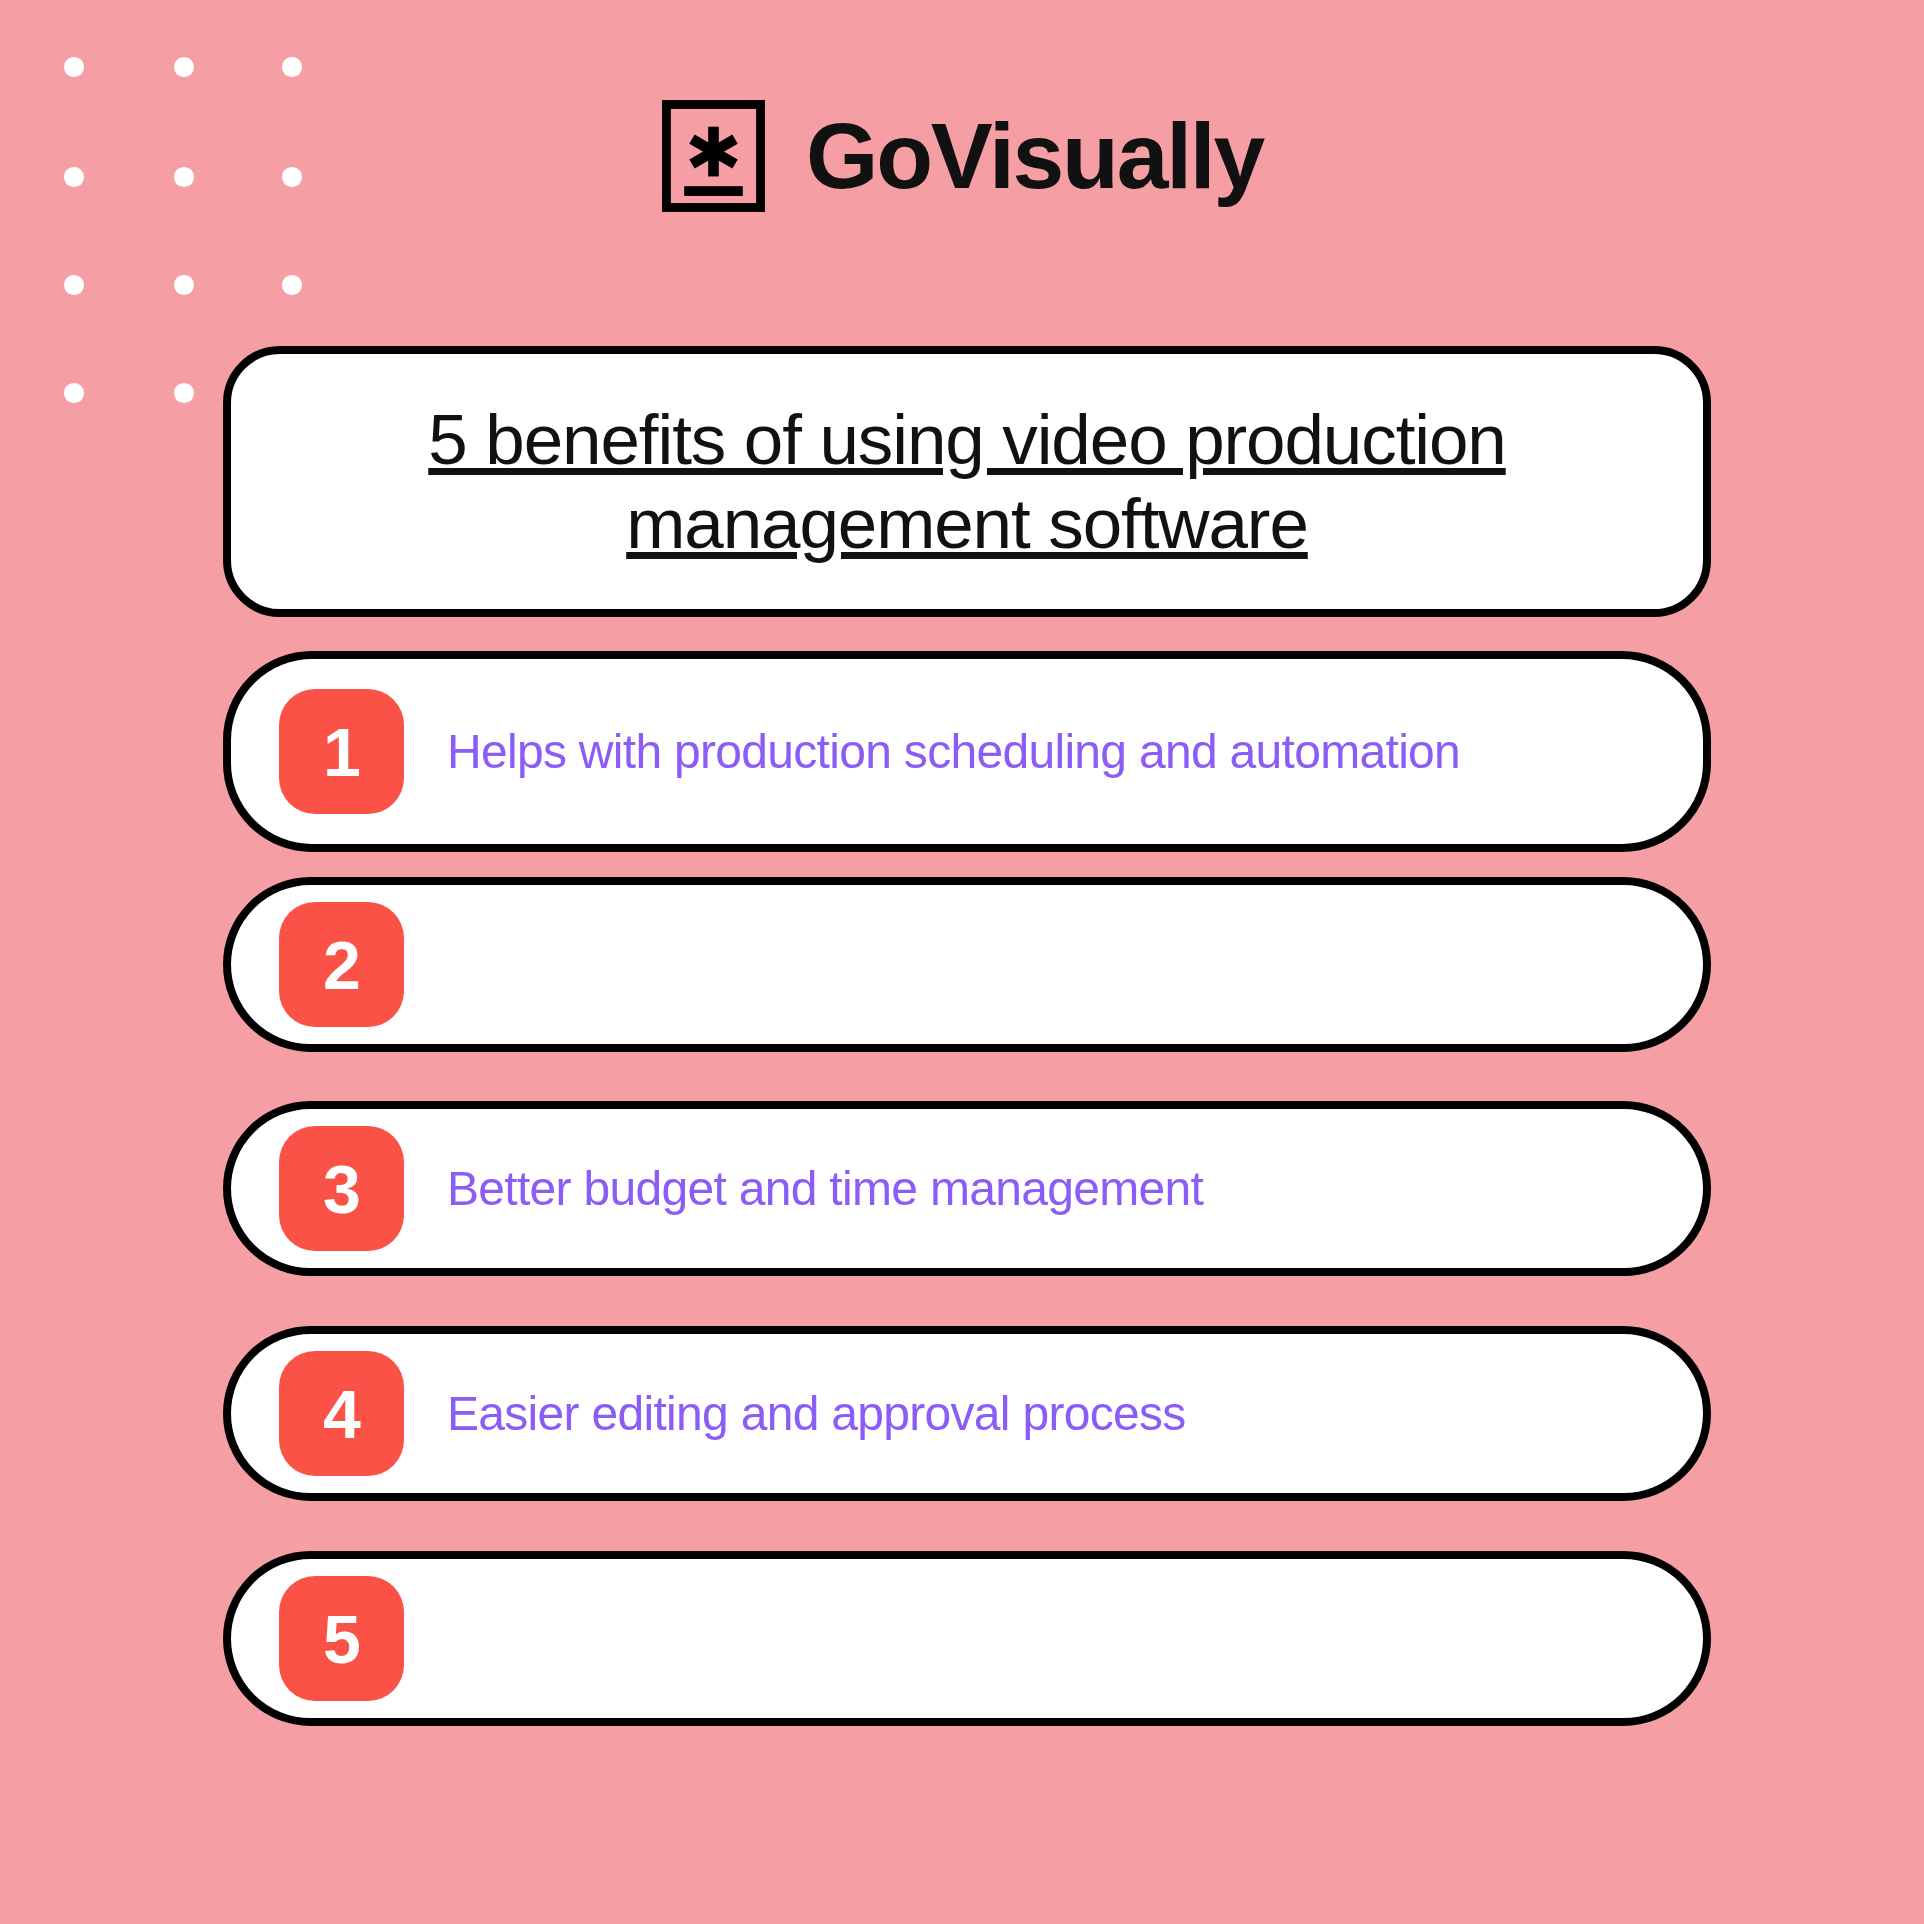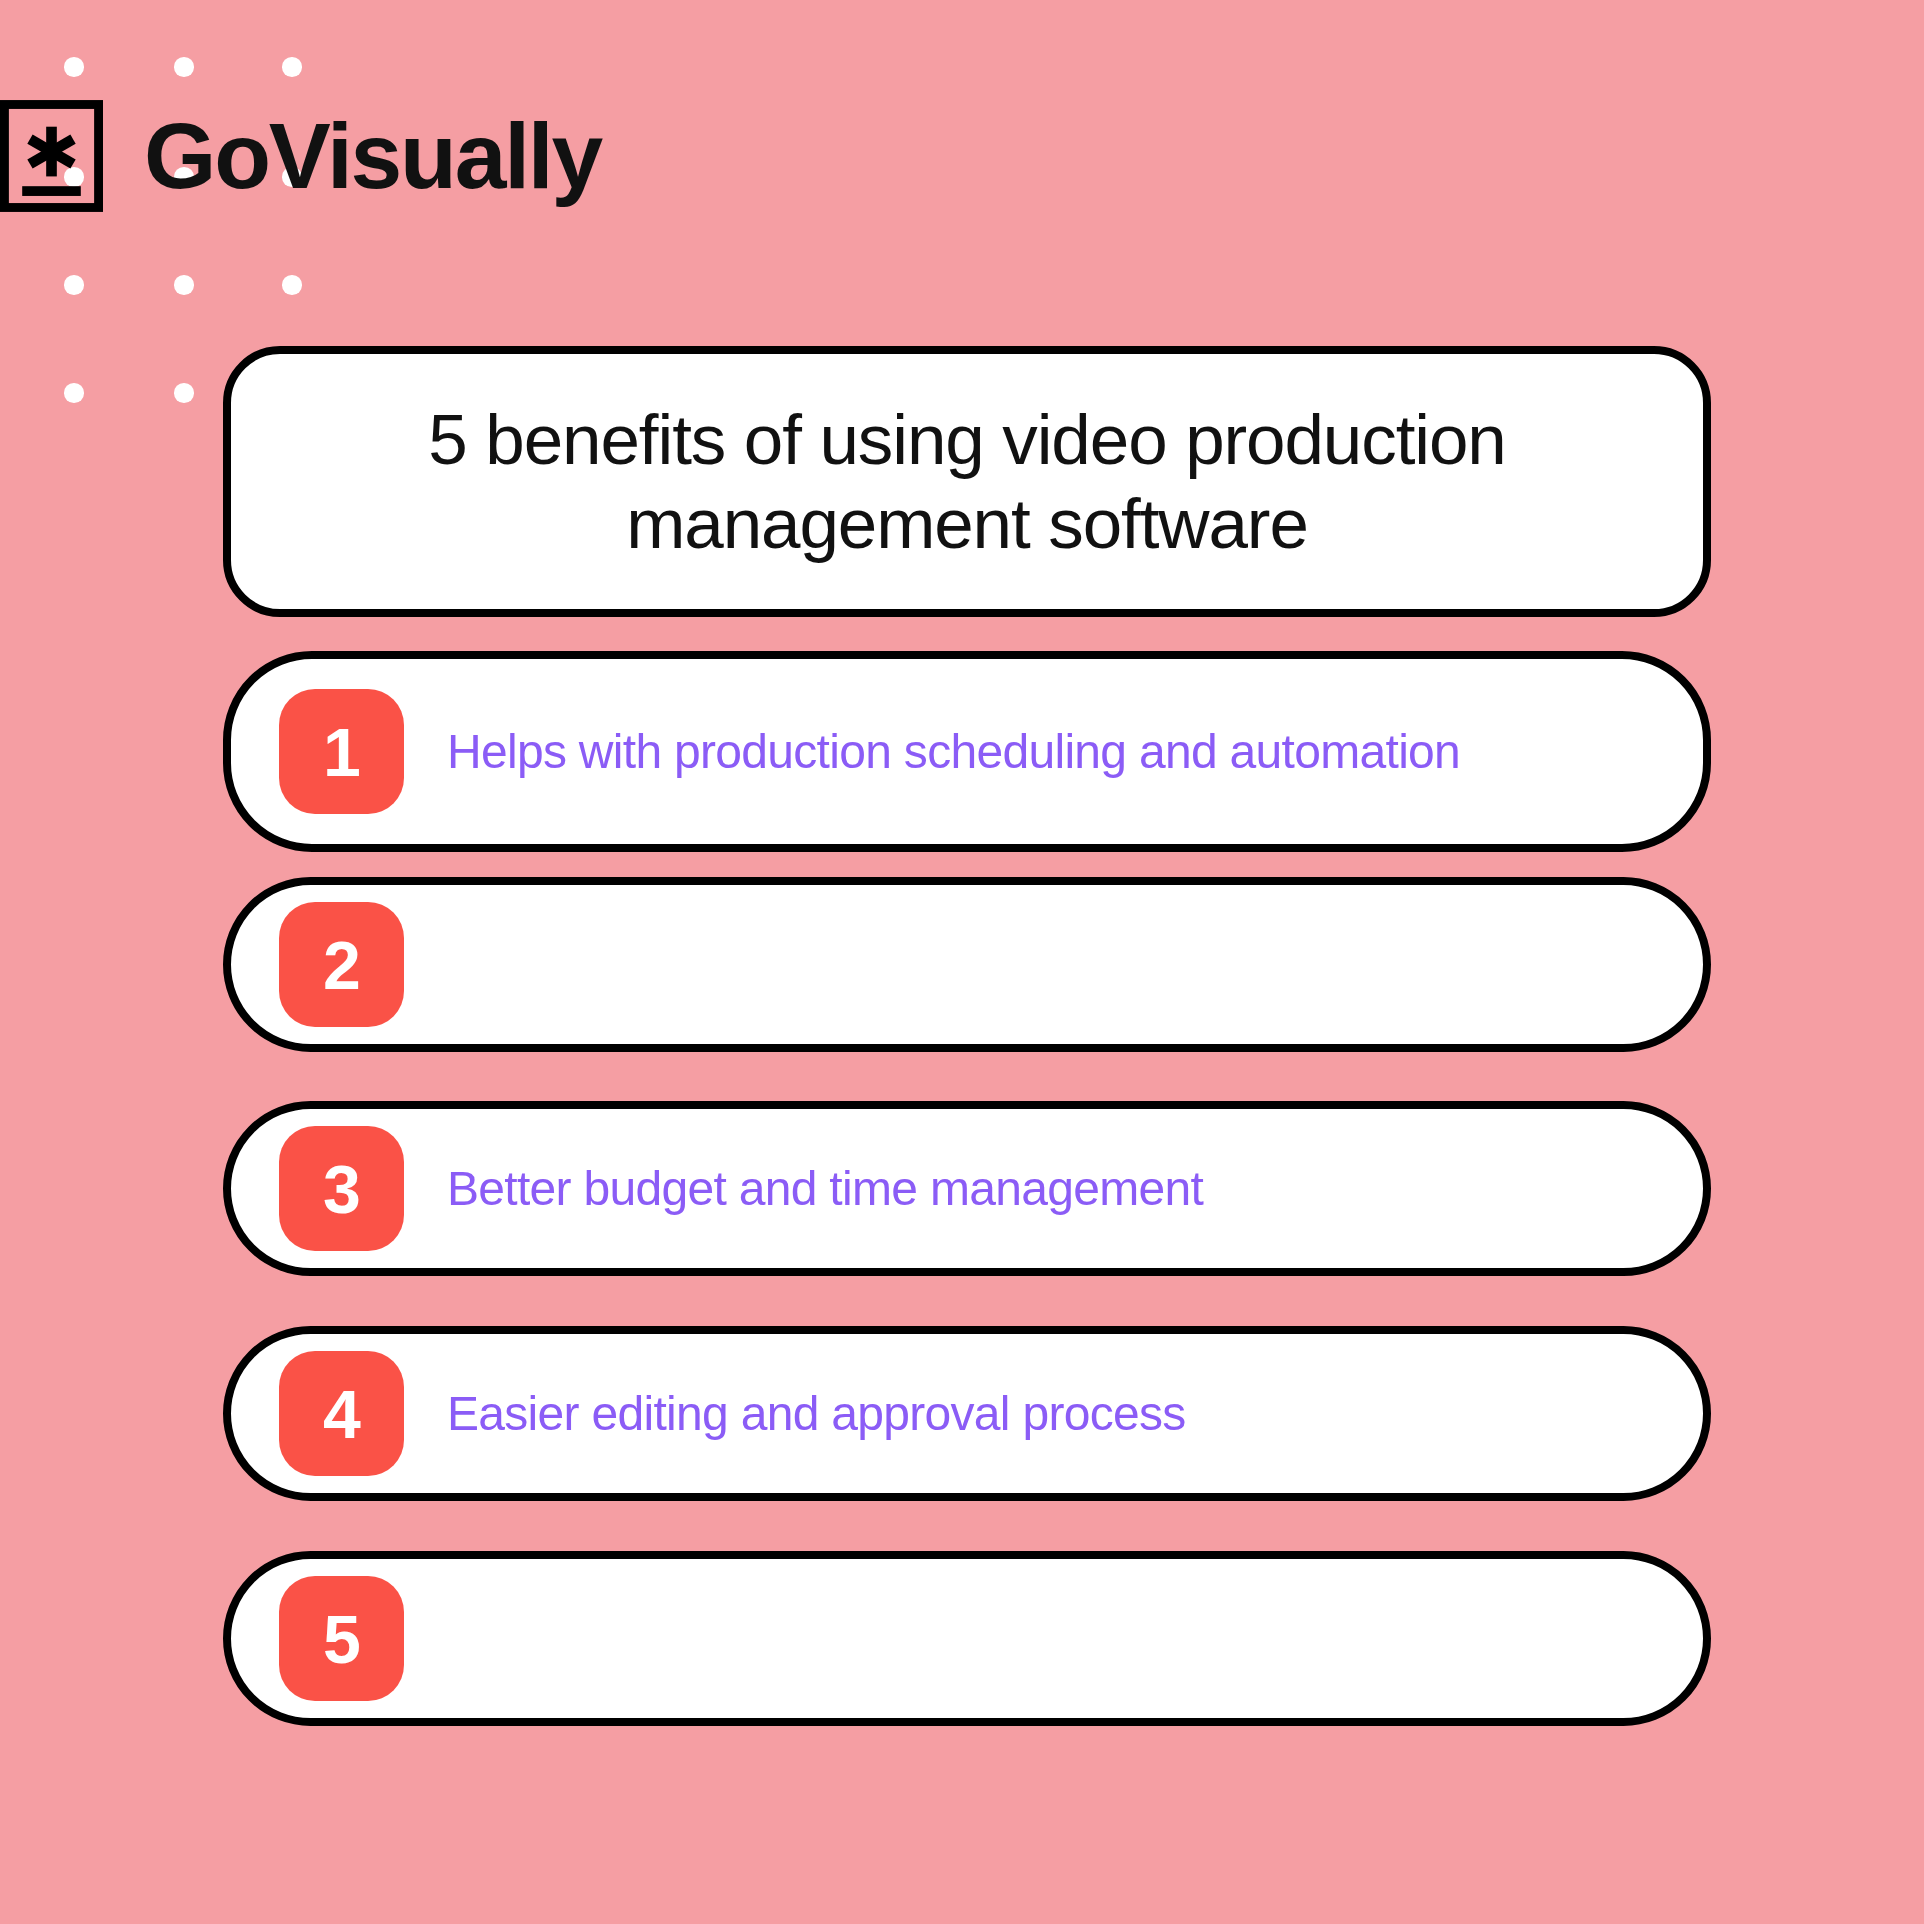--- a/index.html
+++ b/index.html
@@ -40,20 +40,21 @@
   }
 
   
   #brand {
     position: absolute;
     left: 0;
     top: 100px;
     width: 1925px;
     display: flex;
     align-items: center;
+    justify-content: center;
     gap: 41px;
   }
   #logo-mark {
     width: 103px;
     height: 112px;
     flex: 0 0 auto;
     display: block;
   }
   #brand-name {
     font-size: 93px;
@@ -80,20 +81,21 @@
     justify-content: center;
     padding: 0 62px;
   }
   #title-text {
     font-size: 71px;
     font-weight: 400;
     line-height: 1.18;
     color: #111111;
     text-align: center;
     letter-spacing: -1.1px;
+    text-decoration: underline;
   }
 
   
   .benefit-card {
     position: absolute;
     left: 223px;
     width: 1488px;
     box-sizing: border-box;
     background: #ffffff;
     border: 8px solid #000000;

